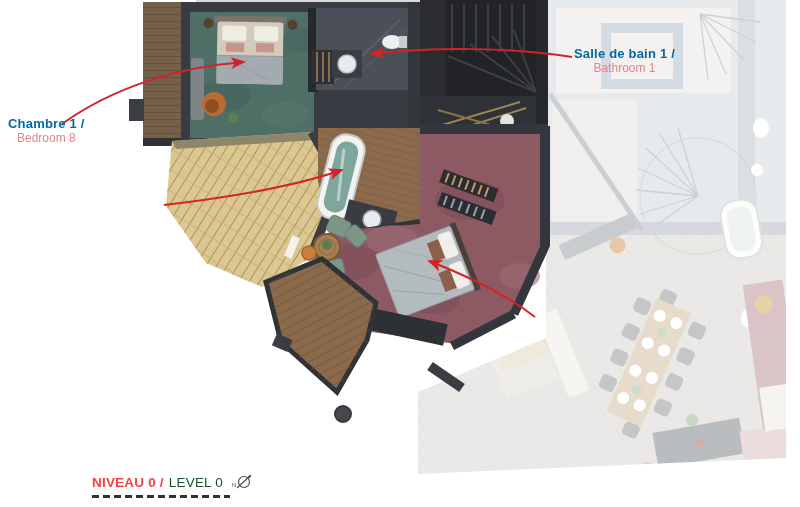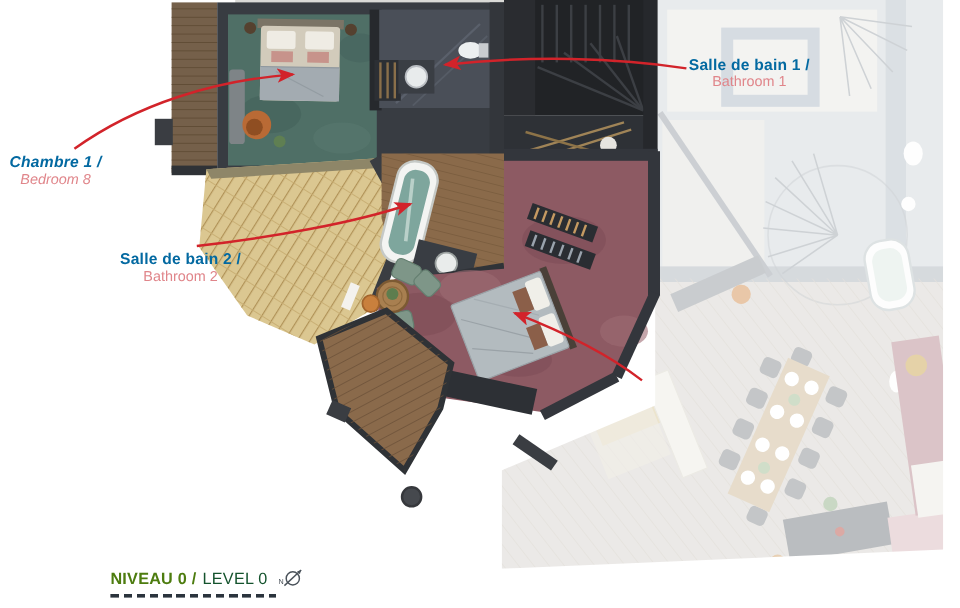--- a/index.html
+++ b/index.html
@@ -4,27 +4,27 @@
 <style>
   html,body{margin:0;padding:0;background:#ffffff;}
   .stage{
     position:relative;width:800px;height:507px;background:#ffffff;overflow:hidden;
     font-family:"Liberation Sans", sans-serif;
   }
   .plan-svg{position:absolute;left:0;top:0;}
   .anno{position:absolute;white-space:nowrap;line-height:1.18;}
   .anno .t{display:block;font-weight:bold;font-size:13px;color:#0369a1;letter-spacing:.2px;}
   .anno .s{display:block;font-size:12px;color:#e0858a;text-align:center;}
-  .anno-bedroom1{left:8px;top:127px;font-style:italic;}
+  .anno-bedroom1{left:8px;top:116px;}
   .anno-bathroom1{left:574px;top:46px;}
   .anno-bathroom2{left:100px;top:208px;}
   .anno-bedroom2{left:521px;top:318px;}
   .footer{position:absolute;left:92px;top:473px;}
   .footer-line{display:flex;align-items:center;font-size:13.5px;letter-spacing:.2px;}
-  .footer-line .fr{font-weight:bold;color:#4d7c0f;}
+  .footer-line .fr{font-weight:bold;color:#ef4444;}
   .footer-line .en{color:#14532d;margin-left:5px;}
   .compass{margin-left:8px;display:inline-block;}
   .dashes{
     margin-top:4px;width:138px;height:3px;
     background:repeating-linear-gradient(90deg,#2b343d 0 7px,transparent 7px 11px);
   }
 </style>
 </head>
 <body>
 
@@ -308,24 +308,20 @@
   </svg>
 
   <div class="anno anno-bedroom1">
     <span class="t">Chambre 1 /</span>
     <span class="s">Bedroom 8</span>
   </div>
   <div class="anno anno-bathroom1">
     <span class="t">Salle de bain 1 /</span>
     <span class="s">Bathroom 1</span>
   </div>
-  <div class="anno anno-bathroom2">
-    <span class="t">Salle de bain 2 /</span>
-    <span class="s">Bathroom 2</span>
-  </div>
 
   <div class="footer">
     <div class="footer-line">
       <span class="fr">NIVEAU 0 /</span>
       <span class="en">LEVEL 0</span>
       <svg class="compass" width="24" height="18" viewBox="0 0 24 18">
         <text x="1" y="14" font-size="6" fill="#4a525a" font-family="Liberation Sans, sans-serif">N</text>
         <circle cx="13" cy="9" r="5.5" fill="none" stroke="#4a525a" stroke-width="1.2"></circle>
         <line x1="6" y1="15" x2="20" y2="2" stroke="#4a525a" stroke-width="1.2"></line>
         <path d="M20,2 L16.5,3.2 L18.9,5.6 z" fill="#4a525a"></path>

